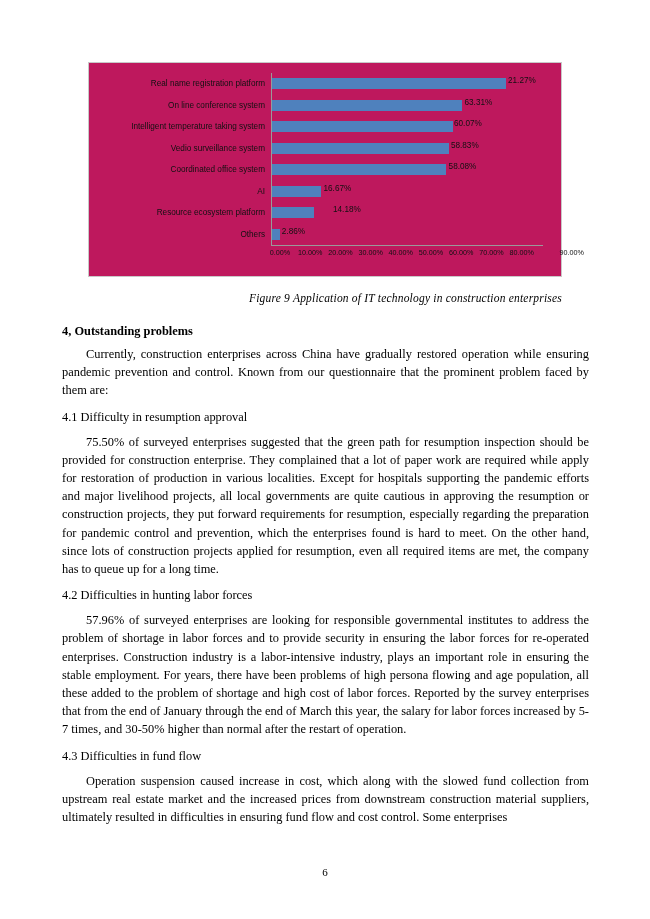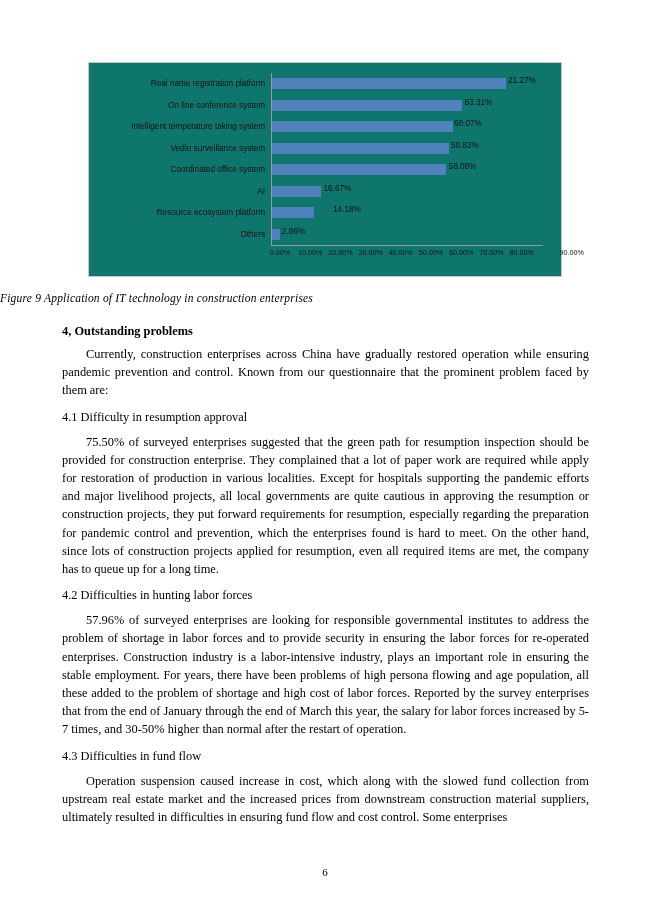--- a/index.html
+++ b/index.html
@@ -19,21 +19,21 @@
   }
 
   
   .chart-figure {
     position: absolute;
     left: 88px;
     top: 62px;
     width: 474px;
     height: 215px;
     border: 1px solid #c8c8c8;
-    background: #0f766e;
+    background: #be185d;
     box-sizing: border-box;
   }
   .chart-inner {
     position: absolute;
     left: 0; top: 0; right: 0; bottom: 0;
     padding: 8px 10px 6px 10px;
     box-sizing: border-box;
   }
   .chart-rows {
     position: absolute;
@@ -108,21 +108,21 @@
     font-size: 7.2px;
     color: #111;
     white-space: nowrap;
   }
 
   .figure-caption {
     position: absolute;
     left: 0;
     top: 292px;
     width: 562px;
-    text-align: left;
+    text-align: right;
     font-family: "Liberation Serif", serif;
     font-style: italic;
     font-size: 11.5px;
     letter-spacing: 0.2px;
   }
 
   
   .body-text {
     position: absolute;
     left: 62px;

